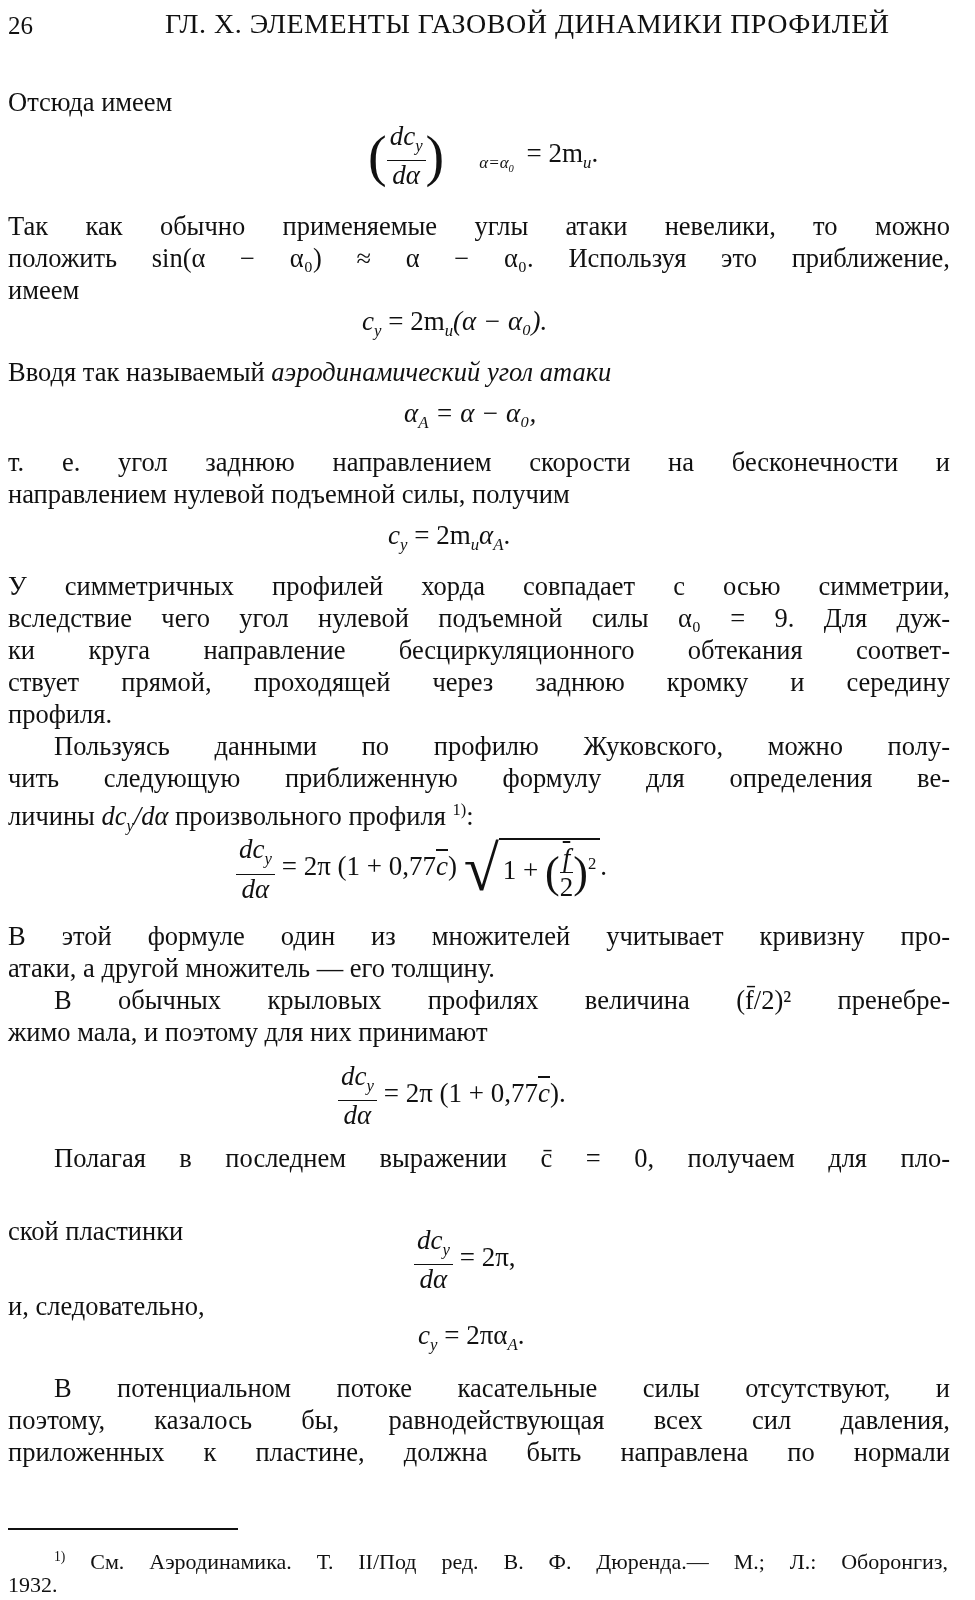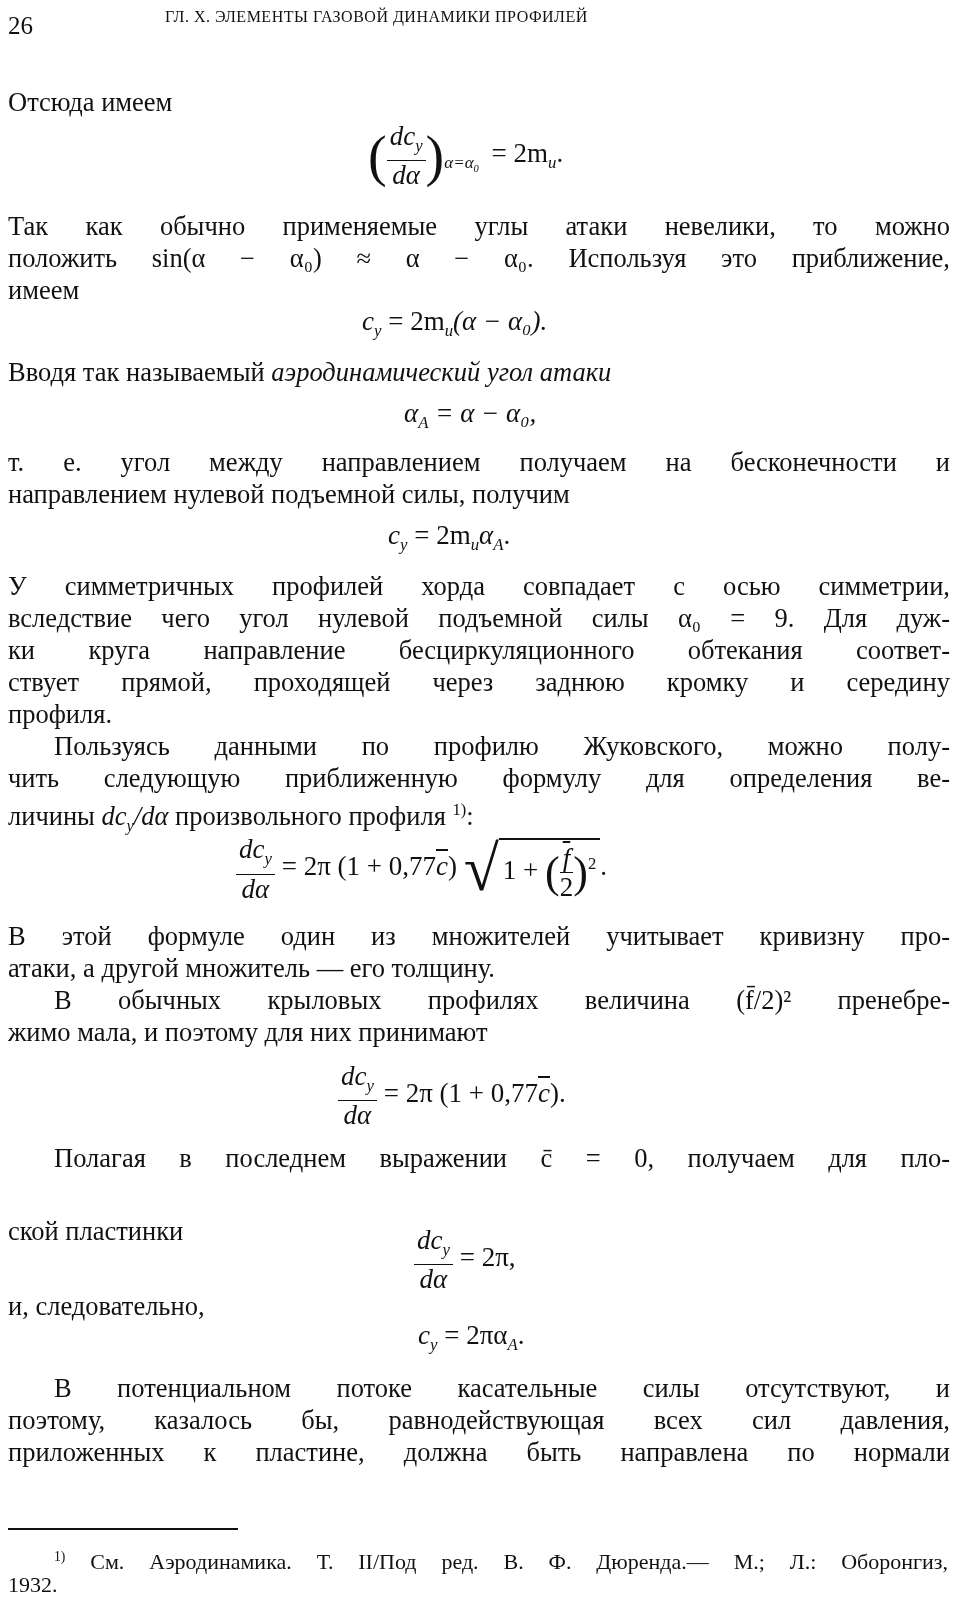--- a/index.html
+++ b/index.html
@@ -1,20 +1,20 @@
 <!DOCTYPE html>
 <html><head>
 <meta charset="utf-8">
 <style>
   html, body { margin:0; padding:0; background:#ffffff; }
   body { width:975px; height:1600px; position:relative; overflow:hidden;
          font-family:"Liberation Serif","DejaVu Serif",serif; color:#111; }
   .abs { position:absolute; white-space:nowrap; }
   .hdr-num { left:8px; top:12px; font-size:25px; }
-  .hdr-title { left:165px; top:8px; font-size:16px; letter-spacing:0.5px; }
+  .hdr-title { left:165px; top:8px; font-size:28px; letter-spacing:0.5px; }
   .line { position:absolute; left:8px; width:942px; font-size:26.5px; line-height:32px;
           text-align:justify; text-align-last:justify; white-space:nowrap; }
   .line.last { text-align-last:left; }
   .line.indent { padding-left:46px; width:896px; }
   .eq { position:absolute; font-size:27px; font-style:italic; white-space:nowrap; }
   .rm { font-style:normal;text-align:center; }
   .it { font-style:italic; }
   sub, sup { font-size:62%; }
   .frac { display:inline-block; vertical-align:middle; text-align:center; }
   .frac .num { display:block; border-bottom:1.5px solid #111; padding:0 3px; line-height:28px; }
@@ -28,21 +28,21 @@
 </style>
 </head>
 <body>
 
 <div class="abs hdr-num">26</div>
 <div class="abs hdr-title">ГЛ. X. ЭЛЕМЕНТЫ ГАЗОВОЙ ДИНАМИКИ ПРОФИЛЕЙ</div>
 
 <div class="line last" style="top:86px;">Отсюда имеем</div>
 
 <div class="eq" style="left:368px; top:122px;">
-  <span class="paren">(</span><span class="frac"><span class="num"><span>dc</span><sub>y</sub></span><span class="den">dα</span></span><span class="paren">)</span><sub style="font-size:17px;"><span>α=α</span><sub>0</sub></sub>
+  <span class="paren">(</span><span class="frac"><span class="num"><span>dc</span><sub>y</sub></span><span class="den">dα</span></span><span class="paren">)</span><sub style="font-size:17px;margin-left:35px;"><span>α=α</span><sub>0</sub></sub>
   <span class="rm" style="margin-left:6px;">= 2m</span><sub>u</sub><span class="rm">.</span>
 </div>
 
 <div class="line" style="top:210px;">Так как обычно применяемые углы атаки невелики, то можно</div>
 <div class="line" style="top:242px;">положить  sin(α − α₀) ≈ α − α₀.  Используя  это  приближение,</div>
 <div class="line last" style="top:274px;">имеем</div>
 
 <div class="eq" style="left:362px; top:306px;">
   <span>c</span><sub>y</sub>
   <span class="rm">= 2m</span><sub>u</sub><span>(α − α₀).</span>
@@ -50,21 +50,21 @@
 
 <div class="line last" style="top:356px;">
   <span>Вводя так называемый </span><span class="it">аэродинамический угол атаки</span>
 </div>
 
 <div class="eq" style="left:404px; top:398px;">
   <span>α</span><sub>A</sub>
   <span>= α − α₀,</span>
 </div>
 
-<div class="line" style="top:446px;">т. е. угол между направлением получаем на бесконечности и</div>
+<div class="line" style="top:446px;">т. е. угол заднюю направлением скорости на бесконечности и</div>
 <div class="line last" style="top:478px;">направлением нулевой подъемной силы, получим</div>
 
 <div class="eq" style="left:388px; top:520px;">
   <span>c</span><sub>y</sub>
   <span class="rm">= 2m</span><sub>u</sub><span>α</span><sub>A</sub><span class="rm">.</span>
 </div>
 
 <div class="line" style="top:570px;">У симметричных профилей хорда совпадает с осью симметрии,</div>
 <div class="line" style="top:602px;">вследствие чего угол нулевой подъемной силы α₀ = 9. Для дуж-</div>
 <div class="line" style="top:634px;">ки круга направление бесциркуляционного обтекания соответ-</div>

